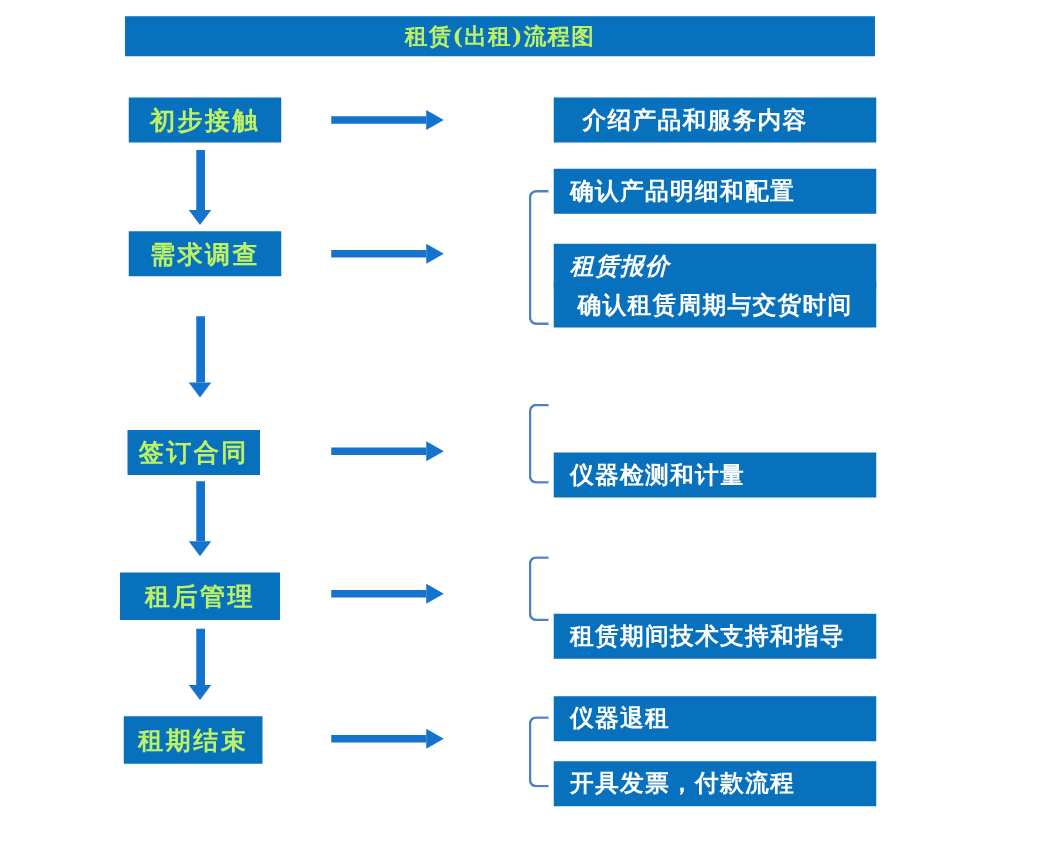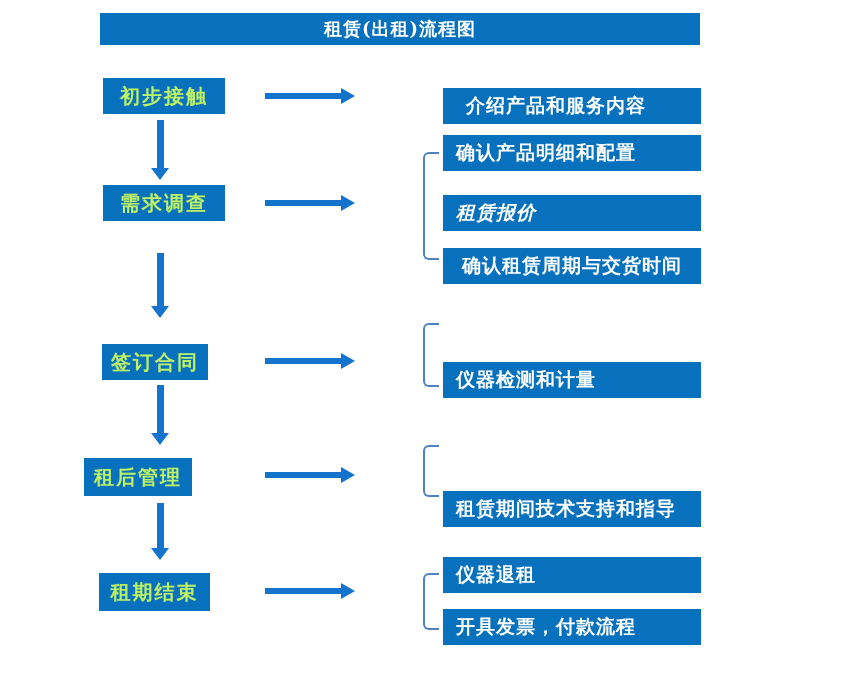--- a/index.html
+++ b/index.html
@@ -11,21 +11,21 @@
   .canvas{
     position:relative;
     width:844px;height:688px;
     background:#ffffff;
     overflow:hidden;
     font-family:"DejaVu Serif","Liberation Serif",serif;
     font-weight:700;
   }
   .titlebar{
     position:absolute;left:100px;top:13px;width:600px;height:32px;
-    background:var(--box-blue);color:#ffffff;
+    background:var(--box-blue);color:#bef264;
     display:flex;align-items:center;justify-content:center;
     font-size:18px;letter-spacing:1px;
   }
   .lbox{
     position:absolute;background:var(--box-blue);color:#bef264;
     display:flex;align-items:center;justify-content:center;
     font-size:20px;letter-spacing:2px;box-sizing:border-box;
   }
   .rbox{
     position:absolute;left:443px;width:258px;height:36px;
@@ -68,21 +68,21 @@
 </head>
 <body>
 
 <div class="canvas">
 
   <div class="titlebar">租赁(出租)流程图</div>
 
   <div class="lbox" style="left:103px;top:78px;width:122px;height:36px;">初步接触</div>
   <div class="lbox" style="left:103px;top:185px;width:122px;height:36px;">需求调查</div>
   <div class="lbox" style="left:102px;top:344px;width:106px;height:36px;">签订合同</div>
-  <div class="lbox" style="left:84px;top:458px;width:108px;height:38px;font-family:Liberation Serif, serif;">租后管理</div>
+  <div class="lbox" style="left:96px;top:458px;width:128px;height:38px;font-family:Liberation Serif, serif;">租后管理</div>
   <div class="lbox" style="left:99px;top:573px;width:111px;height:38px;">租期结束</div>
 
   <div class="varrow" style="left:151px;top:120px;height:60px;">
     <div class="shaft"></div>
     <div class="head"></div>
   </div>
   <div class="varrow" style="left:151px;top:253px;height:65px;">
     <div class="shaft"></div>
     <div class="head"></div>
   </div>
@@ -114,25 +114,25 @@
   <div class="harrow" style="left:265px;top:583px;">
     <div class="shaft"></div>
     <div class="head"></div>
   </div>
 
   <div class="bracket" style="top:152px;height:108px;"></div>
   <div class="bracket" style="top:323px;height:64px;"></div>
   <div class="bracket" style="top:445px;height:52px;"></div>
   <div class="bracket" style="top:573px;height:57px;"></div>
 
-  <div class="rbox" style="top:88px;padding-left:23px;">介绍产品和服务内容</div>
+  <div class="rbox" style="top:78px;padding-left:23px;">介绍产品和服务内容</div>
 
   <div class="rbox" style="top:135px;">确认产品明细和配置</div>
   <div class="rbox" style="top:195px;font-style:italic;">租赁报价</div>
-  <div class="rbox" style="top:248px;padding-left:19px;">确认租赁周期与交货时间</div>
+  <div class="rbox" style="top:226px;padding-left:19px;">确认租赁周期与交货时间</div>
 
   <div class="rbox" style="top:362px;">仪器检测和计量</div>
 
   <div class="rbox" style="top:491px;">租赁期间技术支持和指导</div>
 
   <div class="rbox" style="top:557px;">仪器退租</div>
   <div class="rbox" style="top:609px;">开具发票，付款流程</div>
 
 </div>
 

